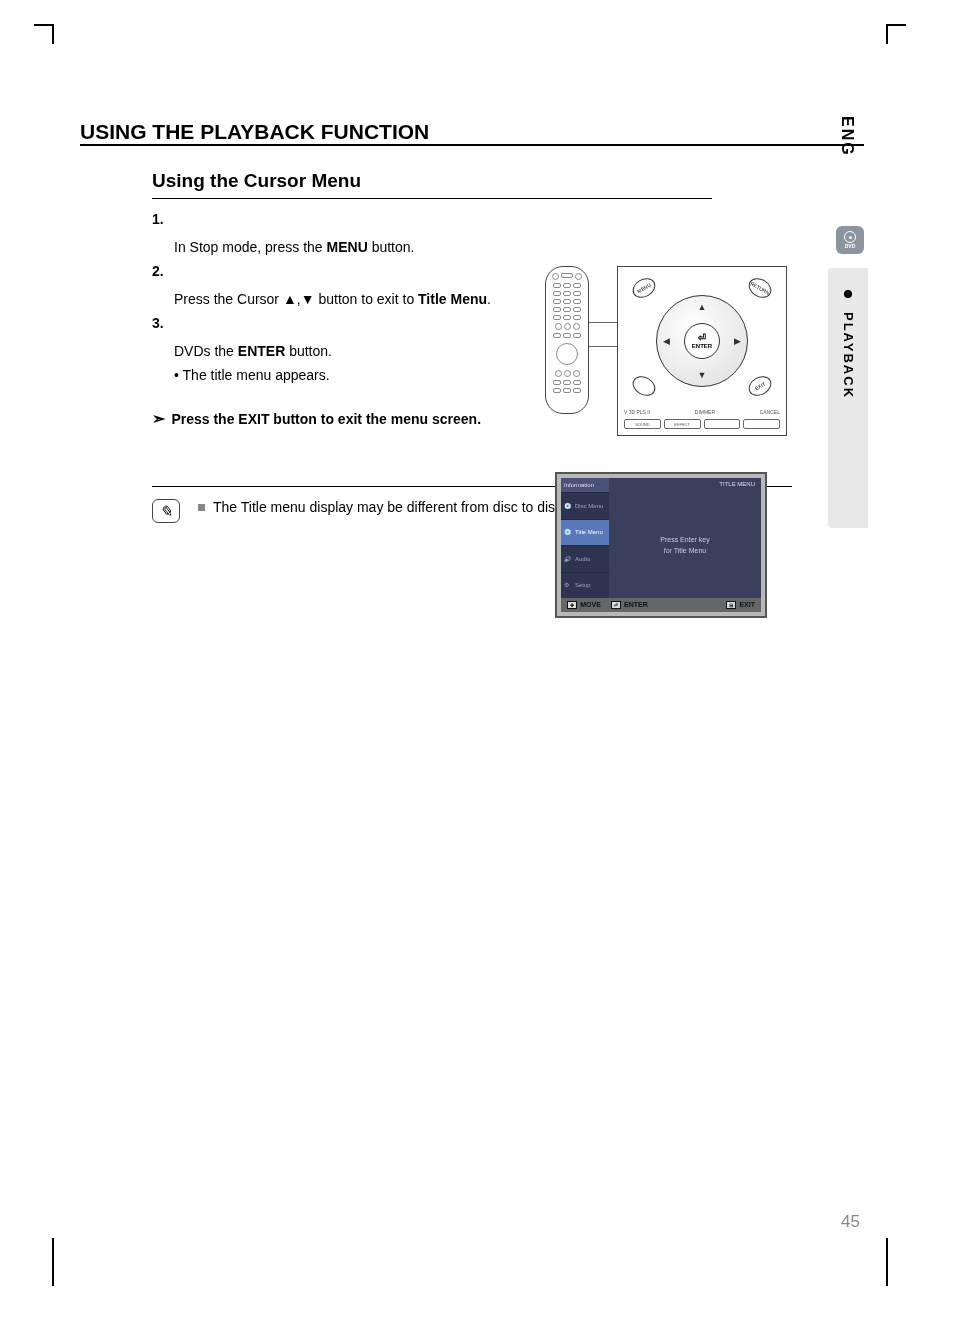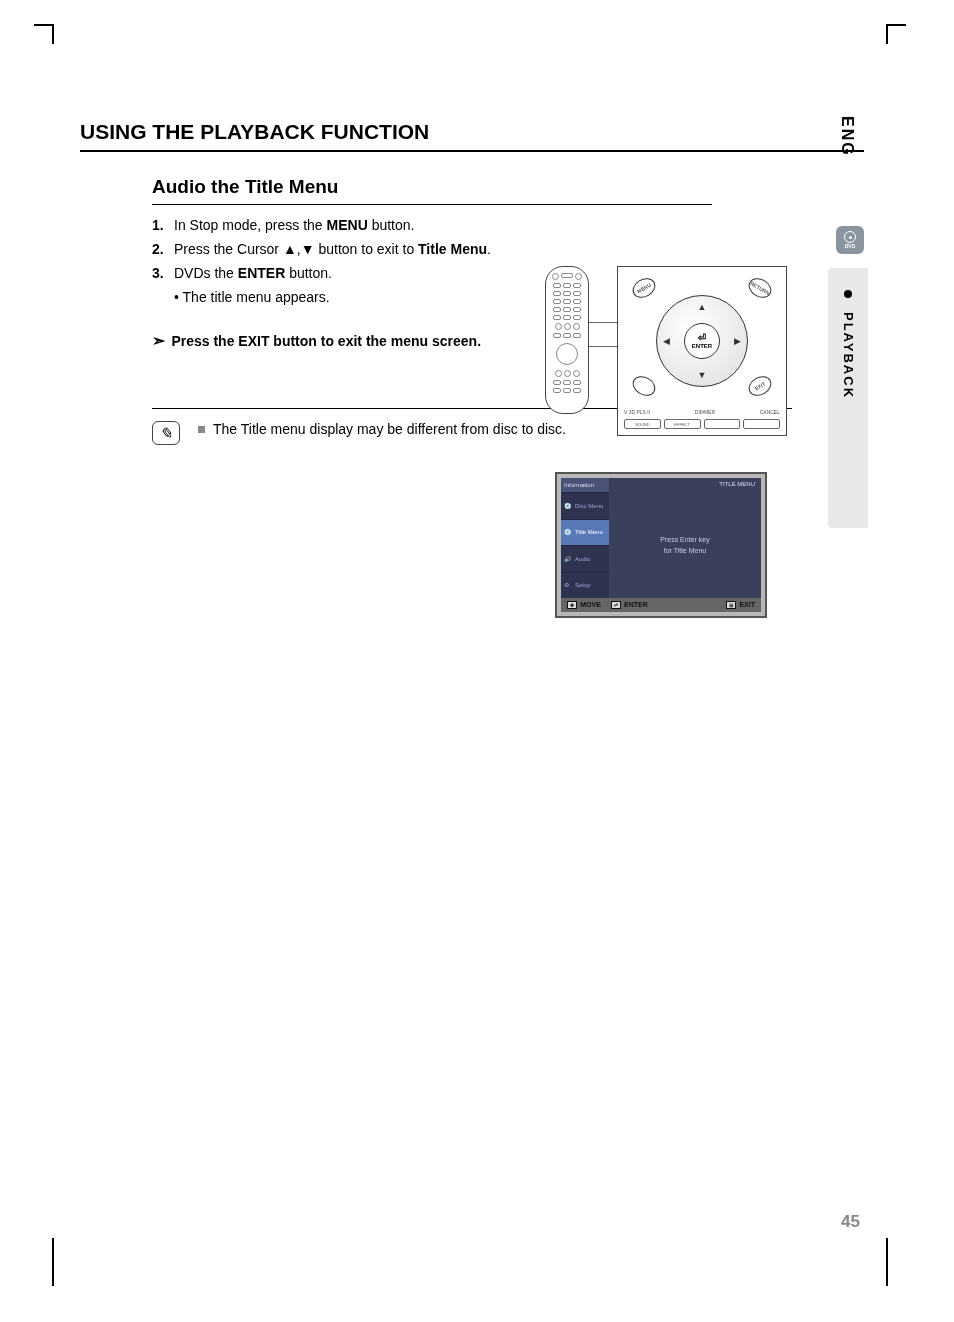--- a/index.html
+++ b/index.html
@@ -17,29 +17,29 @@
   .lang-tab { position: absolute; right: 8px; top: 46px; writing-mode: vertical-rl; font-weight: bold; font-size: 16px; letter-spacing: 2px; }
   .dvd-badge { position: absolute; right: 0; top: 156px; width: 28px; height: 28px; background: #8a95a0; border-radius: 6px; display: flex; flex-direction: column; align-items: center; justify-content: center; }
   .dvd-badge .disc { width: 12px; height: 12px; border: 1.5px solid #fff; border-radius: 50%; display: flex; align-items: center; justify-content: center; }
   .dvd-badge .disc::after { content:""; width:3px; height:3px; background:#fff; border-radius:50%; }
   .dvd-badge .txt { font-size: 5px; color: #fff; font-weight: bold; line-height: 6px; }
 
   .side-tab { position: absolute; right: -4px; top: 198px; width: 40px; height: 260px; background: #e8e8e8; border-radius: 4px 0 0 4px; }
   .side-tab .dot { position: absolute; top: 22px; left: 50%; transform: translateX(-50%); width: 8px; height: 8px; background: #000; border-radius: 50%; }
   .side-tab .label { position: absolute; top: 44px; left: 50%; transform: translateX(-50%); writing-mode: vertical-rl; font-weight: bold; font-size: 13px; letter-spacing: 2px; }
 
-  .h1 { font-size: 21px; font-weight: bold; border-bottom: 2px solid #000; padding-bottom: 6px; margin-top: 50px; }
+  .h1 { font-size: 21px; font-weight: bold; border-bottom: 2px solid #000; margin-top: 50px; }
   .h2 { font-size: 19px; font-weight: bold; border-bottom: 1px solid #000; padding-bottom: 6px; margin: 24px 0 12px 72px; width: 560px; }
 
   .content { margin-left: 72px; }
   .intro { font-size: 14px; line-height: 1.45; width: 370px; }
   ol.steps { list-style: none; margin-top: 12px; font-size: 14px; }
   ol.steps > li { margin-bottom: 8px; display: flex; }
   ol.steps .num { font-weight: bold; width: 22px; flex-shrink: 0; }
-  ol.steps .txt { flex: 1; }
+  ol.steps .txt { flex: 1; margin-top: 28px; }
   .sub { margin-left: 22px; font-size: 14px; margin-bottom: 22px; }
   .bold { font-weight: bold; }
   .exit-line { font-size: 14px; font-weight: bold; margin-top: 26px; display: flex; align-items: center; gap: 6px; }
   .exit-line .arrow { font-size: 16px; }
 
   .figures { position: absolute; left: 465px; top: 196px; width: 270px; }
   .remote-row { display: flex; align-items: flex-start; gap: 28px; position: relative; }
   .remote { width: 44px; height: 148px; border: 1px solid #444; border-radius: 18px; background: #fff; padding: 6px 4px; display: flex; flex-direction: column; gap: 3px; align-items: center; }
   .remote .r-row { display: flex; gap: 2px; }
   .remote .r-btn { width: 8px; height: 5px; border: 0.5px solid #888; border-radius: 2px; }
@@ -79,21 +79,21 @@
   .tv-foot { background: #666; height: 14px; display: flex; align-items: center; justify-content: space-between; padding: 0 6px; font-size: 7px; color: #111; font-weight: bold; }
   .tv-foot .fl { display:flex; gap:10px; }
   .tv-foot .ficon { display:inline-block; border:1px solid #111; font-size:5px; padding:0 2px; margin-right:3px; background:#ddd; }
 
   .note-sep { border: none; border-top: 1px solid #000; margin: 58px 0 12px 72px; width: 640px; }
   .note-row { display: flex; align-items: flex-start; gap: 18px; margin-left: 72px; }
   .note-icon { width: 28px; height: 24px; border: 1.5px solid #444; border-radius: 6px; display:flex; align-items:center; justify-content:center; font-style: italic; font-size: 16px; font-family: 'Brush Script MT', cursive; background:#fff; }
   .note-text { font-size: 14px; display:flex; align-items:center; gap:8px; }
   .note-text .sq { width:7px; height:7px; background:#888; display:inline-block; }
 
-  .page-num { position: absolute; right: 4px; bottom: 0; font-size: 17px; font-weight: bold; color: #888; }
+  .page-num { position: absolute; right: 4px; bottom: 0; font-size: 17px; font-weight: normal; color: #888; }
 </style>
 </head>
 <body>
 <div class="sheet">
 
 <div class="crop-left-top"></div>
     <div class="crop-left-top-v"></div>
 <div class="crop-right-top"></div>
     <div class="crop-right-top-v"></div>
 <div class="crop-left-bot-v"></div>
@@ -107,21 +107,21 @@
     <div class="disc"></div>
     <div class="txt">DVD</div>
   </div>
 
   <div class="side-tab">
     <div class="dot"></div>
     <div class="label">PLAYBACK</div>
   </div>
 
   <h1 class="h1">USING THE PLAYBACK FUNCTION</h1>
-  <h2 class="h2">Audio the Title Menu</h2>
+  <h2 class="h2">Using the Cursor Menu</h2>
 
   <div class="content">
 
     <ol class="steps">
       <li>
         <span class="num">1.</span>
         <span class="txt"><span>In Stop mode, press the </span><span class="bold">MENU</span><span> button.</span></span>
       </li>
       <li>
         <span class="num">2.</span>

